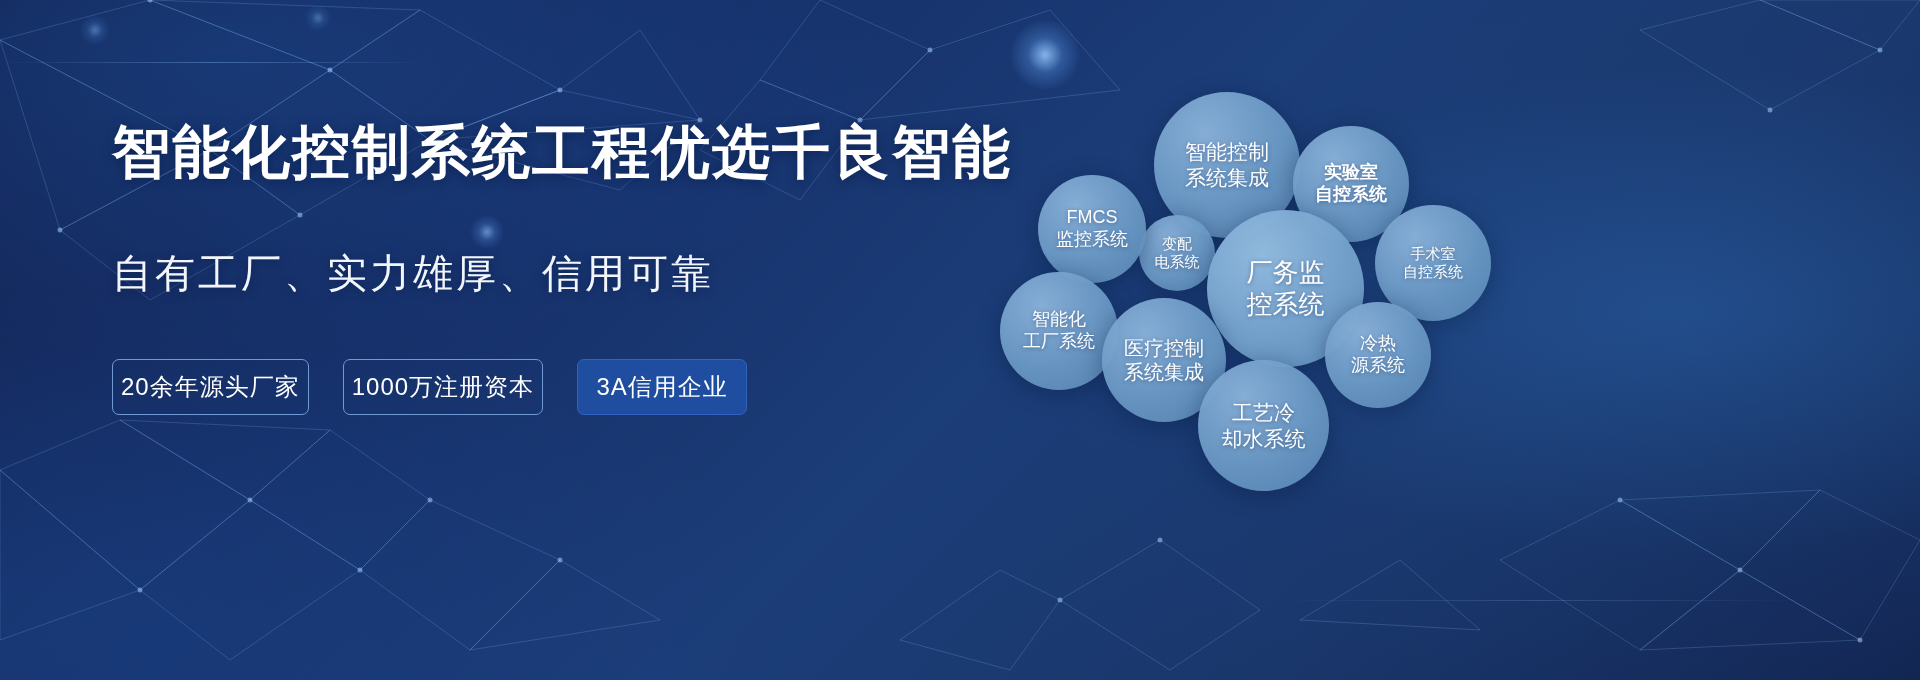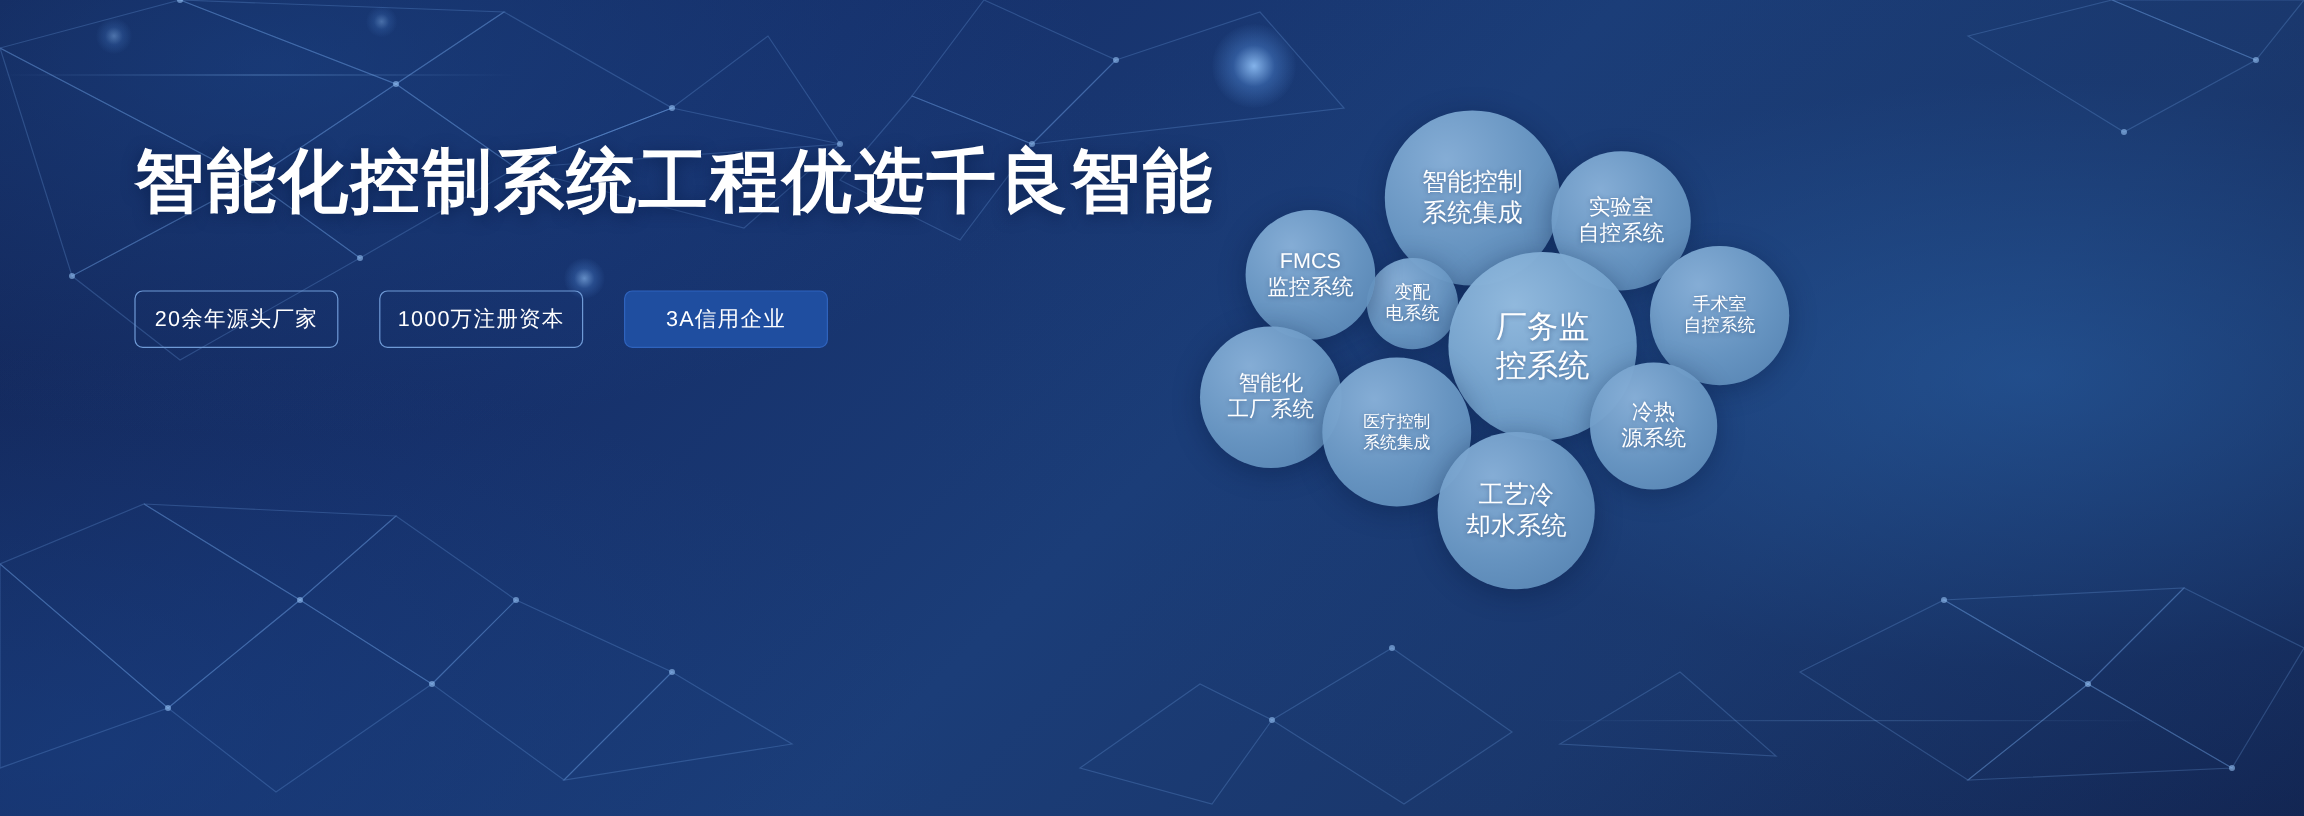--- a/index.html
+++ b/index.html
@@ -33,21 +33,21 @@
     text-shadow:0 2px 12px rgba(0,20,60,.55);
   }
   #subheadline{
     font-size:40px;color:#f2f6fc;letter-spacing:3px;
     margin:62px 0 0 0;white-space:nowrap;font-weight:400;
     text-shadow:0 2px 10px rgba(0,20,60,.5);
   }
   #badges{display:flex;gap:34px;margin-top:58px;}
   .badge{
     border:1px solid #6f9ad6;border-radius:7px;
-    color:#ffffff;font-size:18px;letter-spacing:1px;
+    color:#ffffff;font-size:24px;letter-spacing:1px;
     padding:11px 8px;white-space:nowrap;background:transparent;
     box-sizing:border-box;min-width:170px;text-align:center;
   }
   .badge.filled{background:#1f4ea0;border-color:#2f63bd;}
 
   
   #bubbles{position:absolute;left:992px;top:40px;width:620px;height:520px;}
   .bubble{
     position:absolute;border-radius:50%;
     display:flex;align-items:center;justify-content:center;text-align:center;
@@ -125,35 +125,36 @@
 
   <div class="glow" style="left:1010px;top:20px;width:70px;height:70px;"></div>
   <div class="glow" style="left:470px;top:215px;width:34px;height:34px;opacity:.7;"></div>
   <div class="glow" style="left:80px;top:15px;width:30px;height:30px;opacity:.5;"></div>
   <div class="glow" style="left:305px;top:5px;width:26px;height:26px;opacity:.45;"></div>
   <div class="streak" style="left:0px;top:62px;width:430px;"></div>
   <div class="streak" style="left:1280px;top:600px;width:520px;opacity:.6;"></div>
 
   <div id="left">
     <h1 id="headline">智能化控制系统工程优选千良智能</h1>
+    <p id="subheadline">自有工厂、实力雄厚、信用可靠</p>
     <div id="badges">
         <div class="badge">20余年源头厂家</div>
         <div class="badge">1000万注册资本</div>
         <div class="badge filled">3A信用企业</div>
       </div>
   </div>
 
   <div id="bubbles">
       <div class="bubble" style="left: 162px; top: 52px; width: 146px; height: 146px; font-size: 21px;">
         <div>
           <span>智能控制</span>
           <span>系统集成</span>
         </div>
       </div>
-      <div class="bubble" style="left: 301px; top: 86px; width: 116px; height: 116px; font-size: 18px;">
+      <div class="bubble" style="left: 301px; top: 86px; width: 116px; height: 116px; font-size: 18px; font-weight: bold;">
         <div>
           <span>实验室</span>
           <span>自控系统</span>
         </div>
       </div>
       <div class="bubble" style="left: 147px; top: 175px; width: 76px; height: 76px; font-size: 15px;">
         <div>
           <span>变配</span>
           <span>电系统</span>
         </div>
@@ -175,21 +176,21 @@
           <span>厂务监</span>
           <span>控系统</span>
         </div>
       </div>
       <div class="bubble" style="left: 8px; top: 232px; width: 118px; height: 118px; font-size: 18px;">
         <div>
           <span>智能化</span>
           <span>工厂系统</span>
         </div>
       </div>
-      <div class="bubble" style="left: 110px; top: 258px; width: 124px; height: 124px; font-size: 14px;">
+      <div class="bubble" style="left: 110px; top: 258px; width: 124px; height: 124px; font-size: 20px;">
         <div>
           <span>医疗控制</span>
           <span>系统集成</span>
         </div>
       </div>
       <div class="bubble" style="left: 206px; top: 320px; width: 131px; height: 131px; font-size: 21px;">
         <div>
           <span>工艺冷</span>
           <span>却水系统</span>
         </div>

